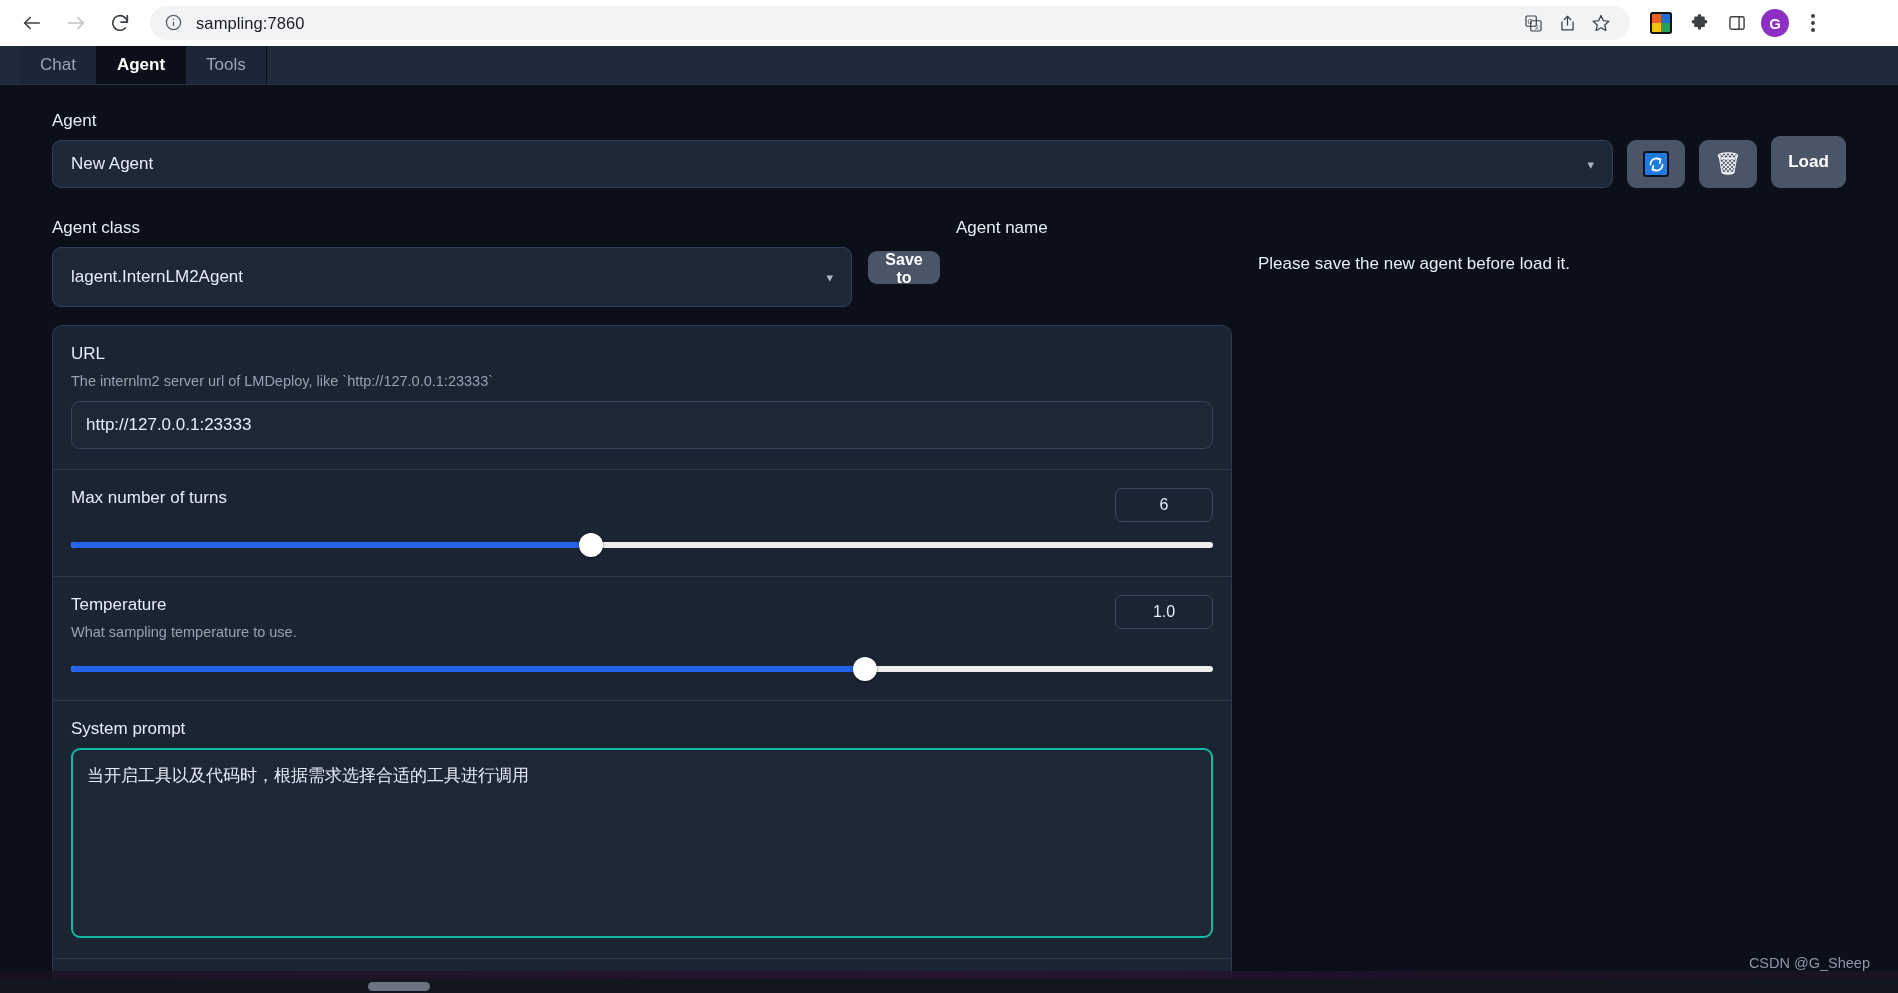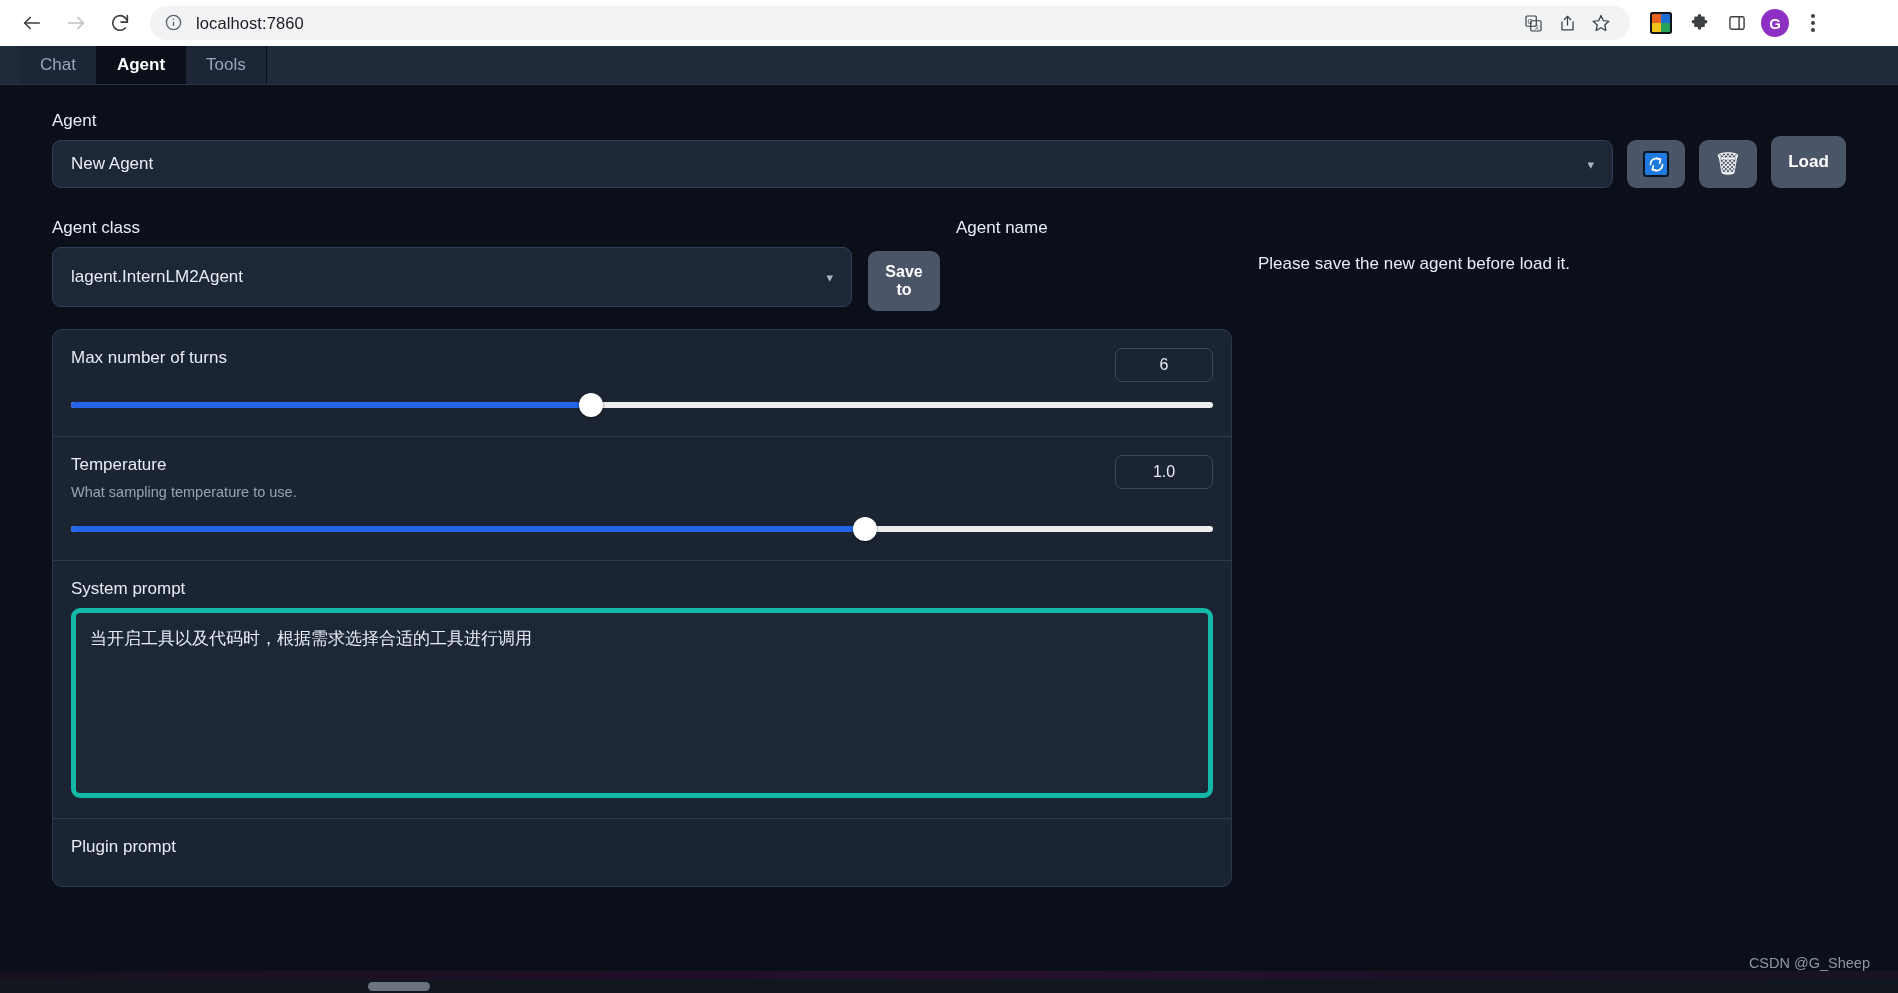--- a/index.html
+++ b/index.html
@@ -192,21 +192,21 @@
 
   
   .row2 {
     display: flex;
     align-items: flex-start;
     gap: 16px;
     margin-top: 30px;
   }
   .col-class { width: 800px; }
   .saveto-btn {
-    width: 72px; height: 60px;
+    width: 72px; height: 33px;
     background: #4a5568;
     border: none; border-radius: 9px;
     color: #fff;
     font-size: 16px; font-weight: 700;
     line-height: 1.12;
     cursor: pointer;
     margin-top: 33px;
   }
   .col-name { width: 268px; }
   .textin {
@@ -258,21 +258,21 @@
     background: #1d2736;
     border: 1px solid #36455c;
     border-radius: 9px;
     padding: 13px 14px;
     font-size: 17px;
     color: #e6edf6;
     min-height: 48px;
   }
   .textarea-box {
     background: #1d2736;
-    border: 5px solid #14b8a6;
+    border: 2px solid #14b8a6;
     border-radius: 9px;
     padding: 13px 14px;
     font-size: 17px;
     color: #e6edf6;
     line-height: 1.5;
     white-space: pre-wrap;
     font-family: Liberation Serif, serif;
   }
   .ta-system { height: 190px; }
 
@@ -365,21 +365,21 @@
   </div>
 
   <div class="omnibox">
     <span class="omni-info">
       <svg width="19" height="19" viewBox="0 0 24 24" fill="none" stroke="currentColor" stroke-width="1.7">
           <circle cx="12" cy="12" r="9"></circle>
           <line x1="12" y1="11" x2="12" y2="16.5"></line>
           <circle cx="12" cy="7.8" r="1" fill="currentColor" stroke="none"></circle>
         </svg>
     </span>
-    <span class="omni-text">localhost:7860</span>
+    <span class="omni-text">sampling:7860</span>
     <span class="omni-icons">
       <span class="omni-icon">
         <svg width="19" height="19" viewBox="0 0 24 24" fill="none" stroke="currentColor" stroke-width="1.5">
             <rect x="2.5" y="2.5" width="13" height="13" rx="1.5"></rect>
             <rect x="8.5" y="8.5" width="13" height="13" rx="1.5"></rect>
             <text x="4.5" y="12" font-size="8" fill="currentColor" stroke="none" font-family="Liberation Sans">G</text>
             <text x="12.5" y="19" font-size="7" fill="currentColor" stroke="none" font-family="Liberation Sans">文</text>
           </svg>
       </span>
       <span class="omni-icon">
@@ -474,20 +474,25 @@
 
         <div class="col-name">
           <div class="label">Agent name</div>
         </div>
 
         <div class="hint-text">Please save the new agent before load it.</div>
       </div>
 
       <div class="panel">
 
+        <div class="panel-sec">
+          <div class="label">URL</div>
+          <div class="sublabel">The internlm2 server url of LMDeploy, like `http://127.0.0.1:23333`</div>
+          <div class="input-box">http://127.0.0.1:23333</div>
+        </div>
 
         <div class="panel-sec">
           <div class="slider-head">
             <div class="label" style="margin-bottom:0">Max number of turns</div>
             <div class="numbox">6</div>
           </div>
           <div class="slider">
             <div class="track"></div>
             <div class="fill" id="fill-turns" style="width: 45.5%;"></div>
             <div class="thumb" id="thumb-turns" style="left: 45.5%;"></div>

